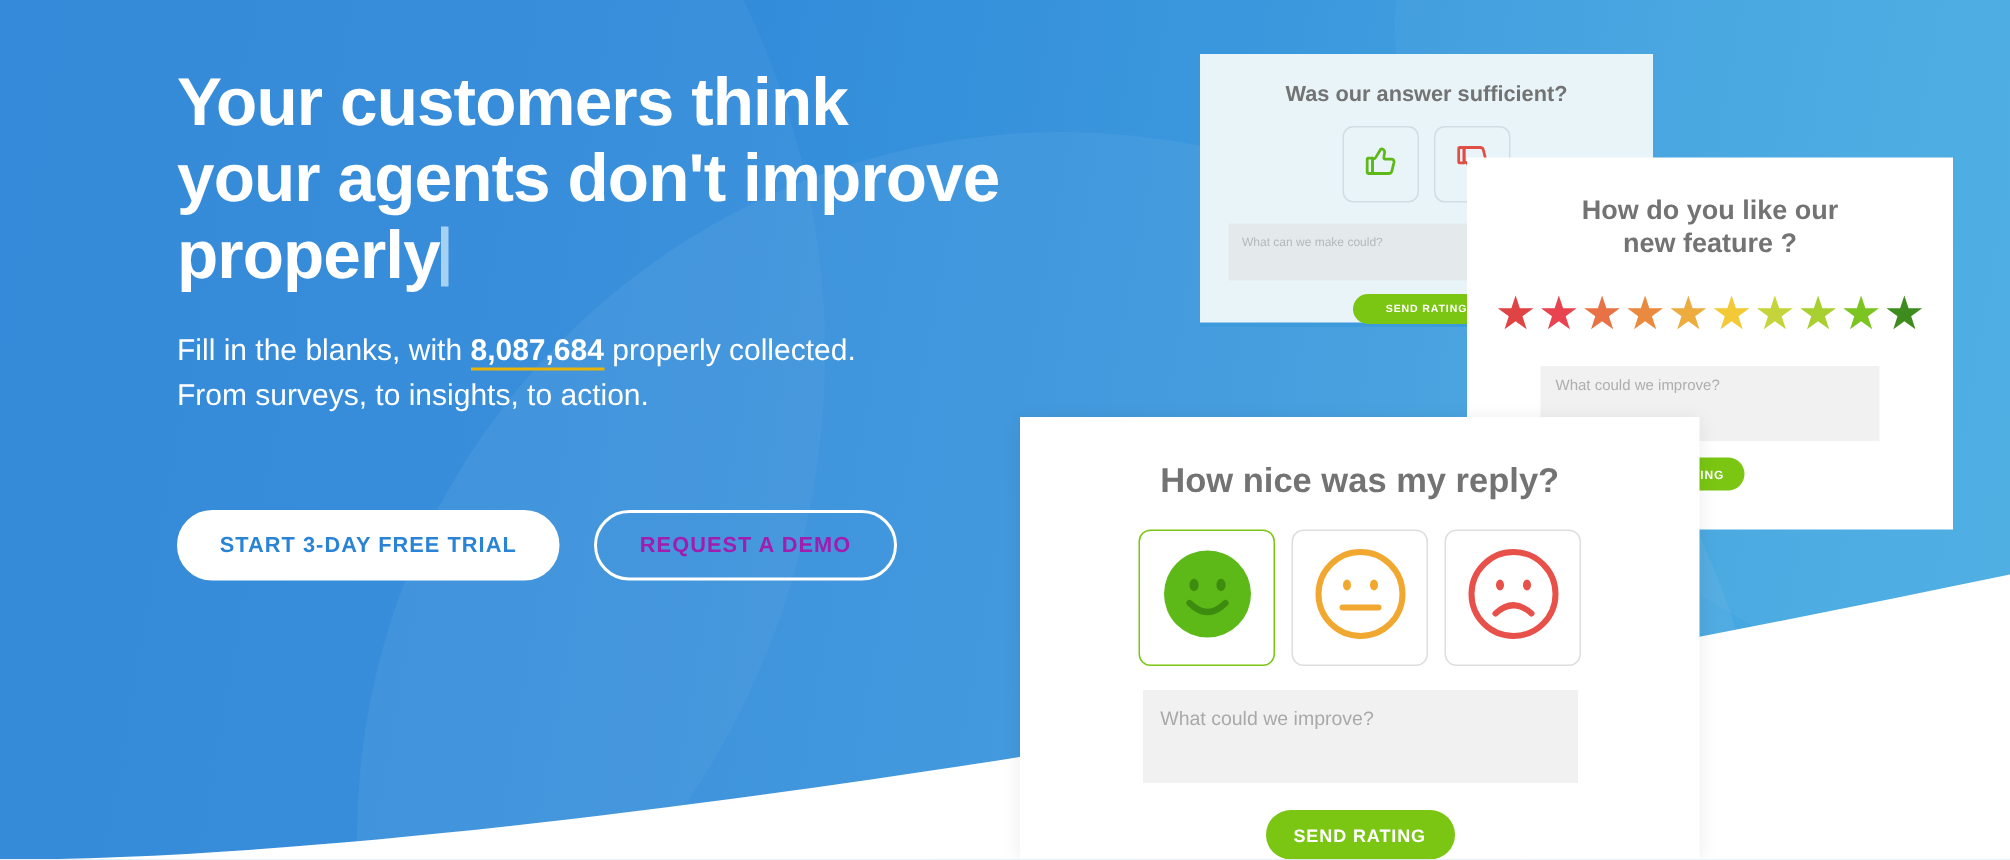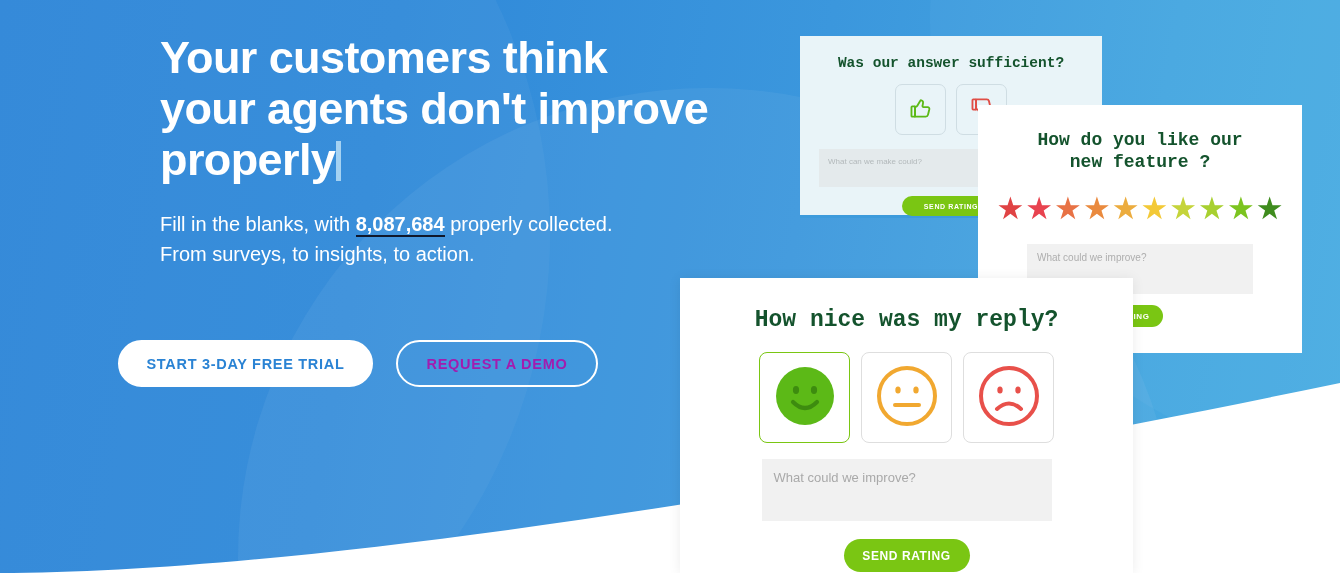--- a/index.html
+++ b/index.html
@@ -58,23 +58,22 @@
     bottom: 0;
     width: 1340px;
     height: 240px;
   }
   .bg-wedge svg { display: block; width: 100%; height: 100%; }
 
   
   .hero {
     position: absolute;
     left: 118px;
-    top: 32px;
+    top: 42px;
     width: 640px;
-    margin-left: 42px;
   }
   .hero-title {
     margin: 0;
     color: #ffffff;
     font-size: 45px;
     line-height: 51px;
     font-weight: 700;
     letter-spacing: -0.6px;
   }
   .caret {
@@ -87,21 +86,21 @@
   }
   .hero-sub {
     margin: 24px 0 0 0;
     color: #ffffff;
     font-size: 20px;
     line-height: 30px;
     font-weight: 400;
   }
   .hero-sub .count {
     font-weight: 700;
-    border-bottom: 2px solid #0f172a;
+    border-bottom: 2px solid #eab308;
   }
 
   .hero-buttons {
     position: absolute;
     left: 118px;
     top: 340px;
     display: flex;
     gap: 23px;
   }
   .btn {
@@ -130,24 +129,23 @@
     border: 2px solid #ffffff;
   }
 
   
   .card {
     position: absolute;
     box-sizing: border-box;
   }
   .card-title {
     margin: 0;
-    color: #14532d;
+    color: #737373;
     font-weight: 700;
     text-align: center;
-    font-family: Liberation Mono, monospace;
   }
   .txtarea {
     box-sizing: border-box;
     background: #e4eaec;
     color: #b3b9bb;
     font-family: "Liberation Sans", sans-serif;
   }
   .send-btn {
     background: #7ac613;
     color: #ffffff;

